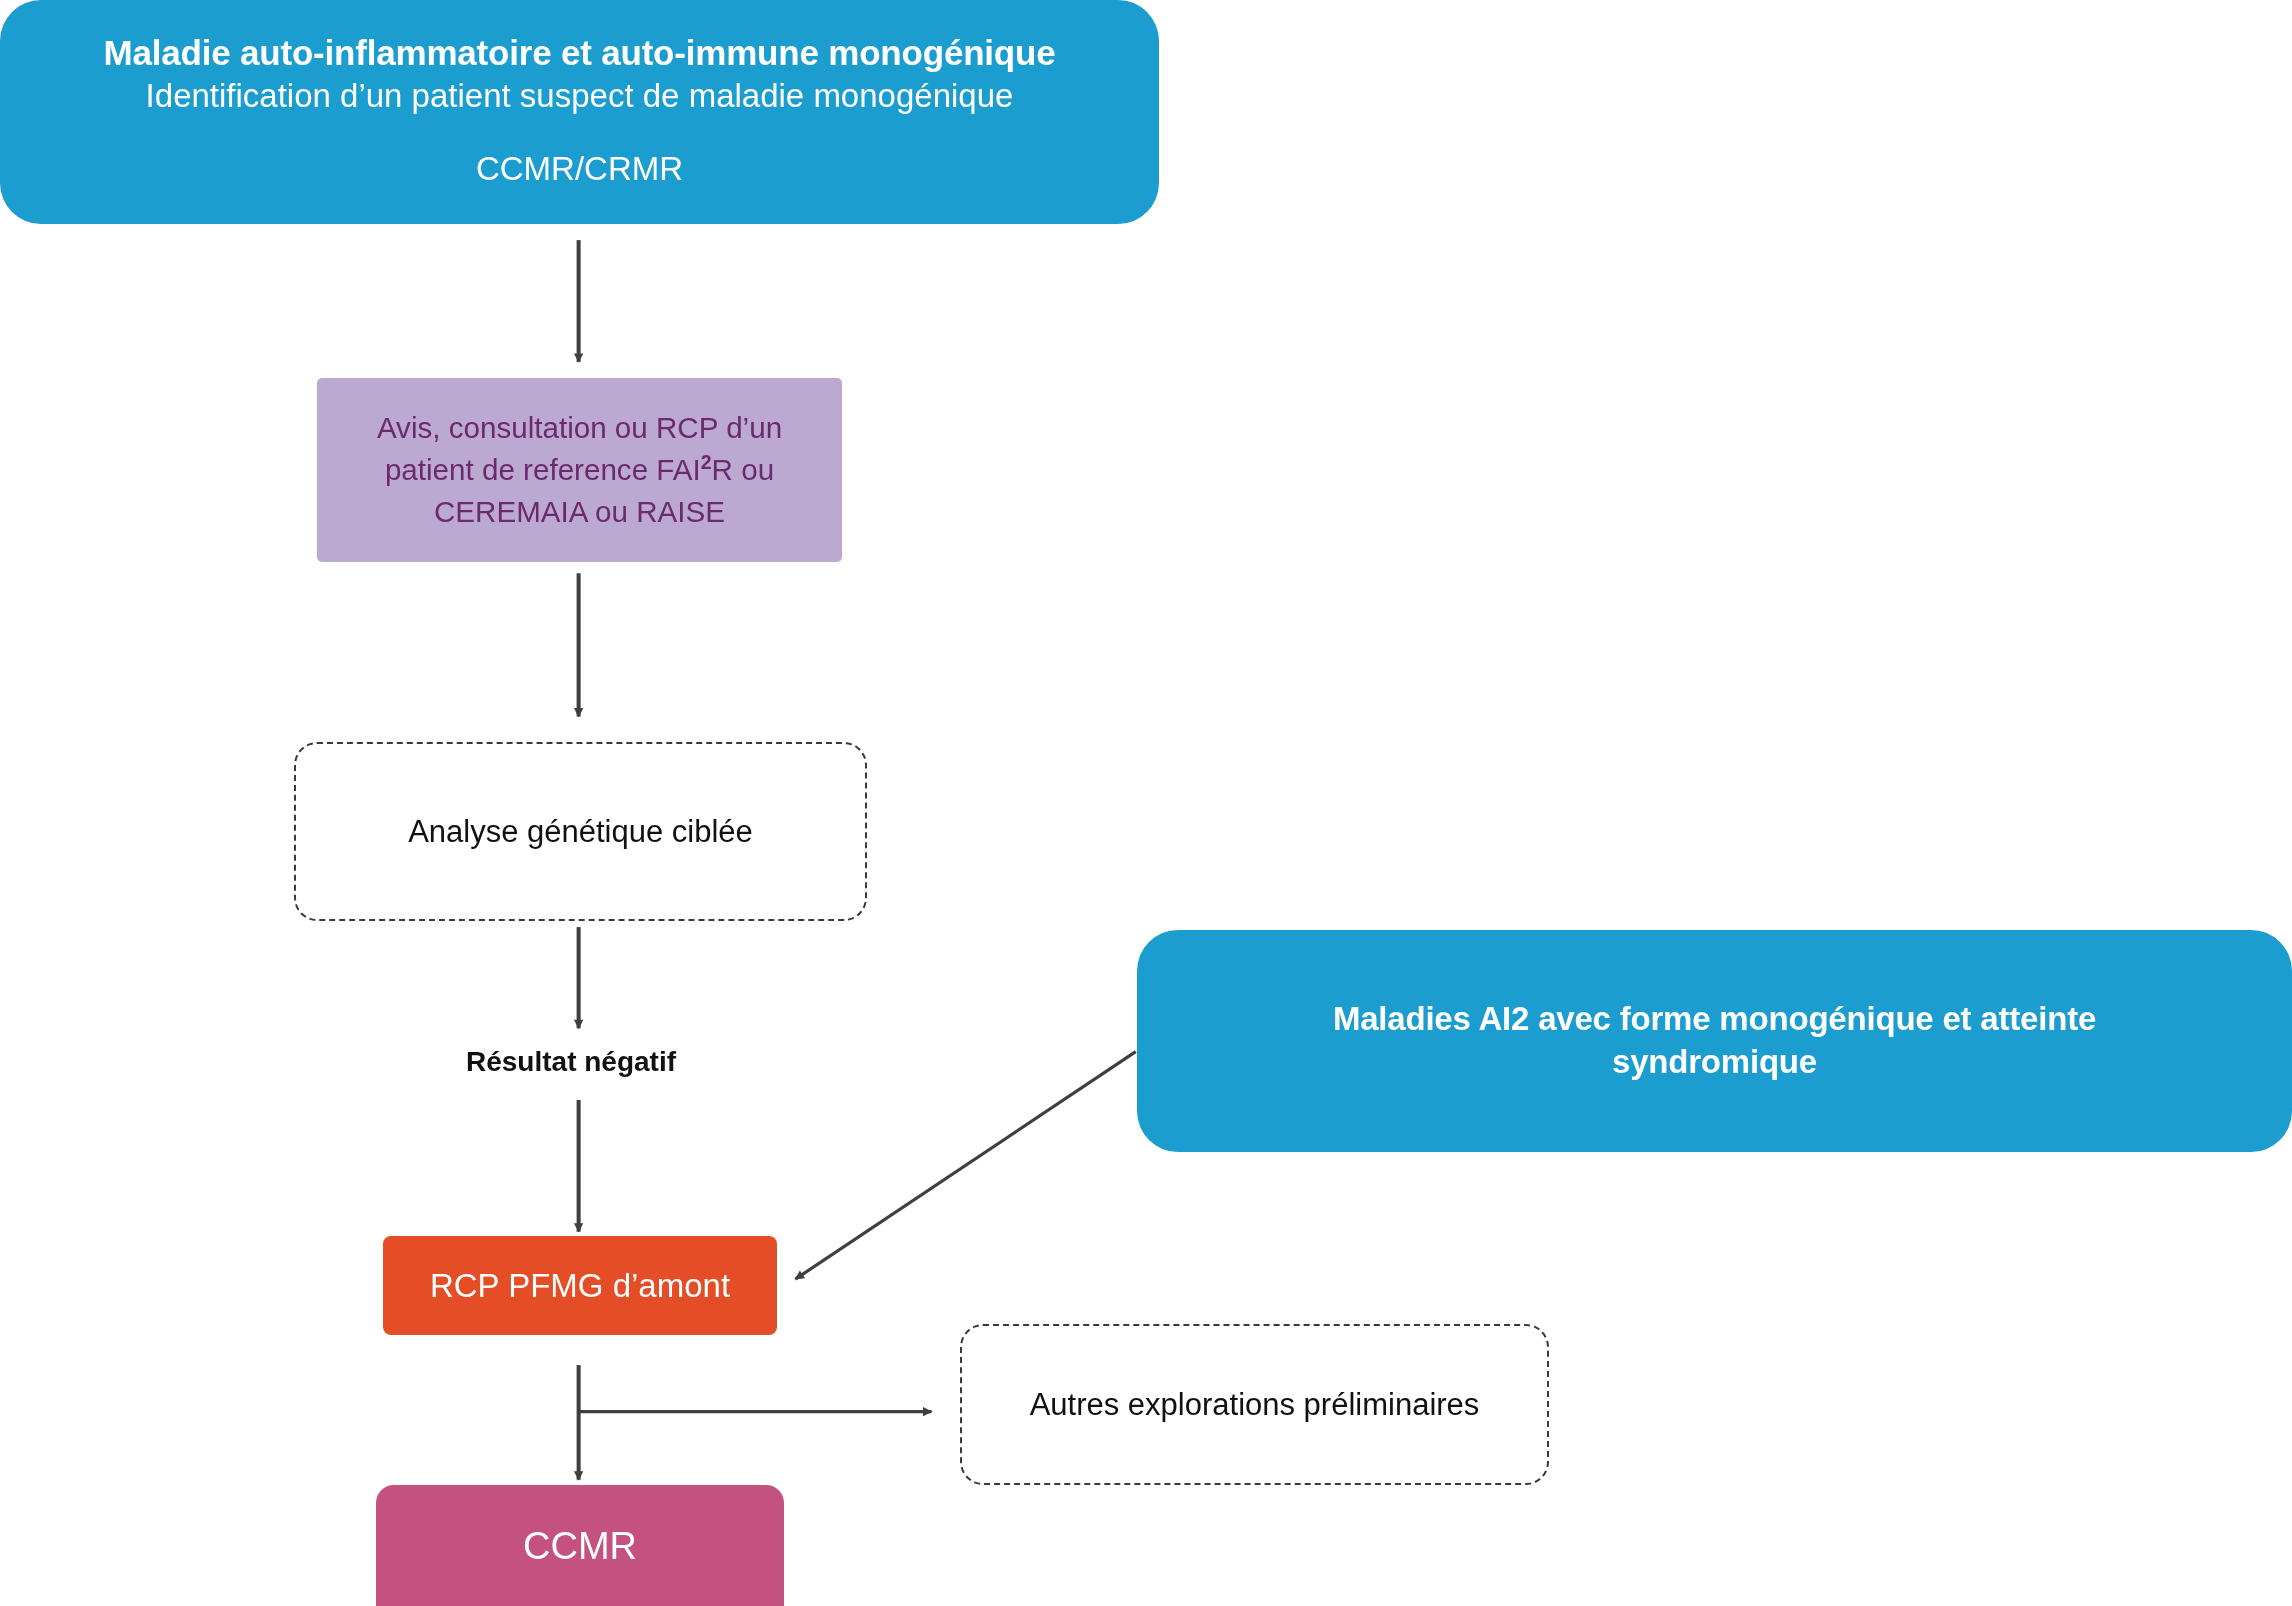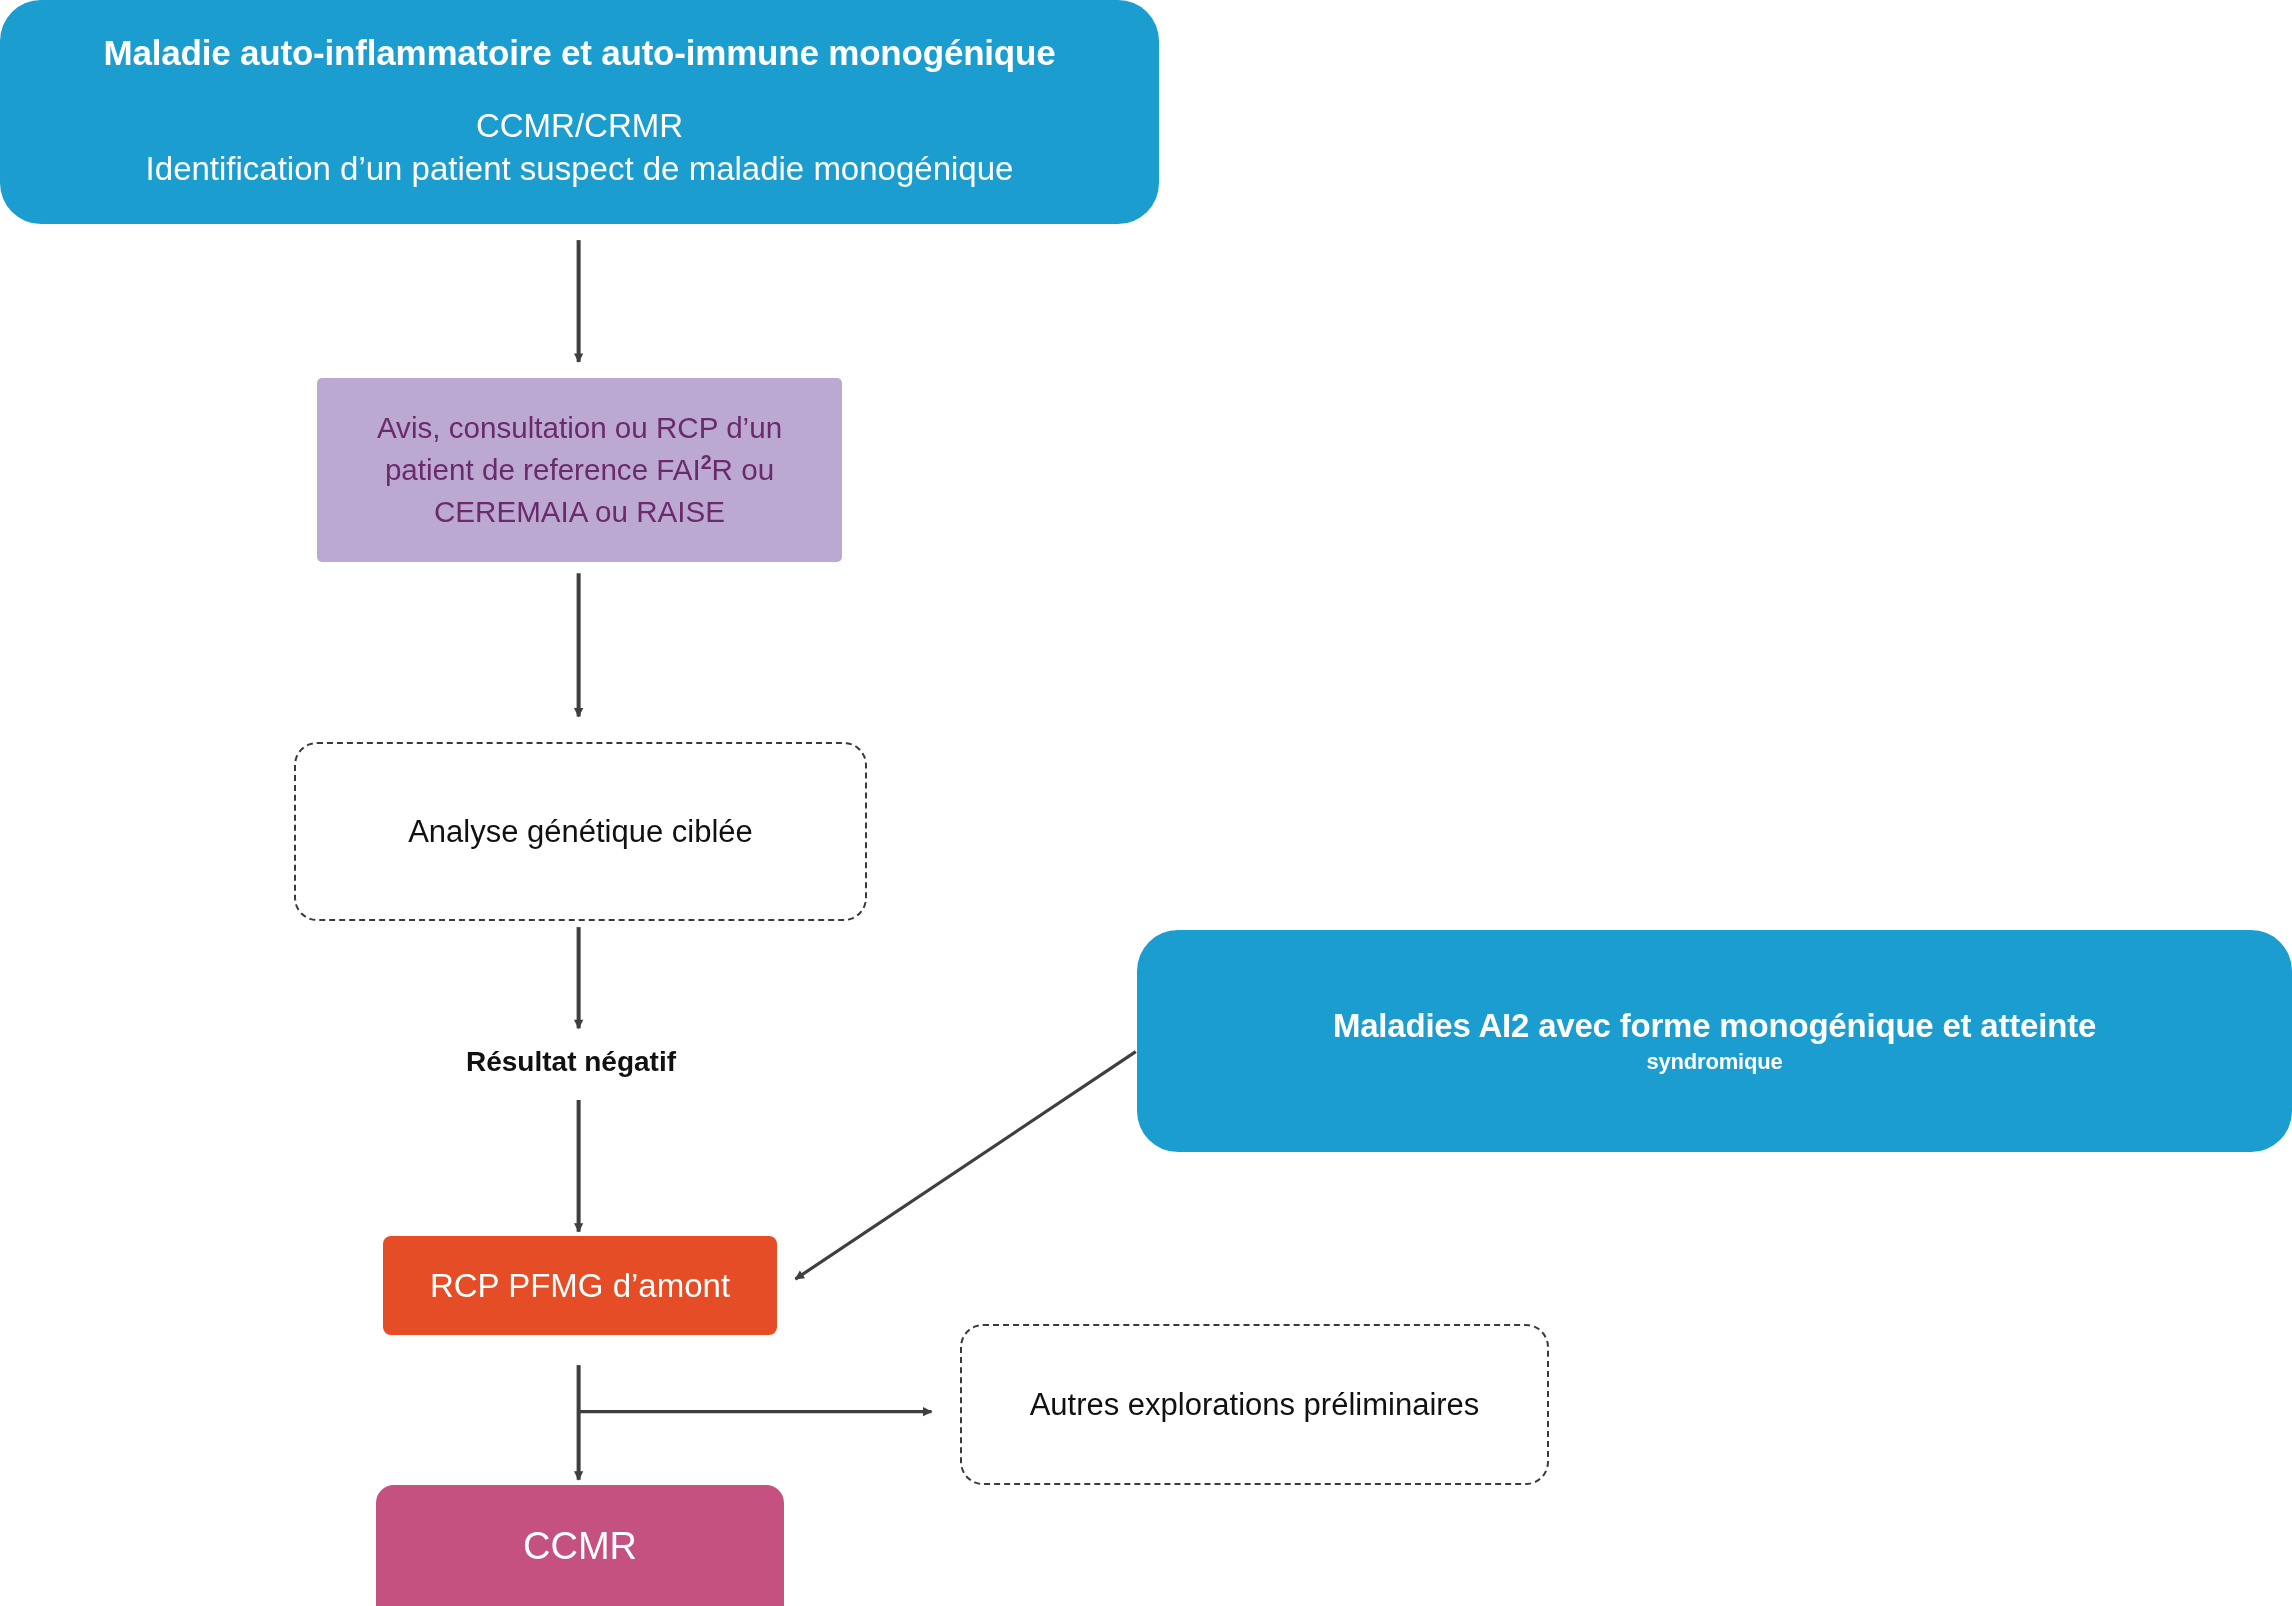--- a/index.html
+++ b/index.html
@@ -143,41 +143,41 @@
       <line x1="646" y1="1524" x2="646" y2="1652" stroke="#3F3F3F" stroke-width="4.5" marker-end="url(#arrowGen)"></line>
     </g>
 
     <g>
       <line x1="646" y1="1576" x2="1040" y2="1576" stroke="#3F3F3F" stroke-width="3.6" marker-end="url(#arrowGen)"></line>
     </g>
   </svg>
 
   <div class="node blue-box" style="left:0px; top:0px; width:1159px; height:224px; padding:16px 30px 19.7px 30px;">
     <span class="line blue-title">Maladie auto-inflammatoire et auto-immune monogénique</span>
+    <span class="line blue-sub">Identification d’un patient suspect de maladie monogénique</span>
     <span class="line blue-sub" style="margin-top:30px;">CCMR/CRMR</span>
-    <span class="line blue-sub">Identification d’un patient suspect de maladie monogénique</span>
   </div>
 
   <div class="node purple-box" style="left:317px; top:378px; width:525px; height:184px;">
     <span class="line">Avis, consultation ou RCP d’un</span>
     <span class="line">
       <span>patient de reference FAI</span><sup style="font-size:0.66em; font-weight:bold;">2</sup><span>R ou</span>
     </span>
     <span class="line">CEREMAIA ou RAISE</span>
   </div>
 
   <div class="node dashed-box" style="left:294px; top:742px; width:573px; height:179px;">
     <span>Analyse génétique ciblée</span>
   </div>
 
   <div class="edge-label" style="left:466px; top:1046px;">Résultat négatif</div>
 
   <div class="node blue-box" style="left:1137px; top:930px; width:1155px; height:222px; padding:9px 54px;">
     <span class="line blue-title" style="font-size:33px;">Maladies AI2 avec forme monogénique et atteinte</span>
-    <span class="line blue-title" style="font-size:22px;">syndromique</span>
+    <span class="line blue-title" style="font-size:33px;">syndromique</span>
   </div>
 
   <div class="node orange-box" style="left:383px; top:1236px; width:394px; height:99px;">
     <span>RCP PFMG d’amont</span>
   </div>
 
   <div class="node dashed-box" style="left:960px; top:1324px; width:589px; height:161px;">
     <span>Autres explorations préliminaires</span>
   </div>
 

